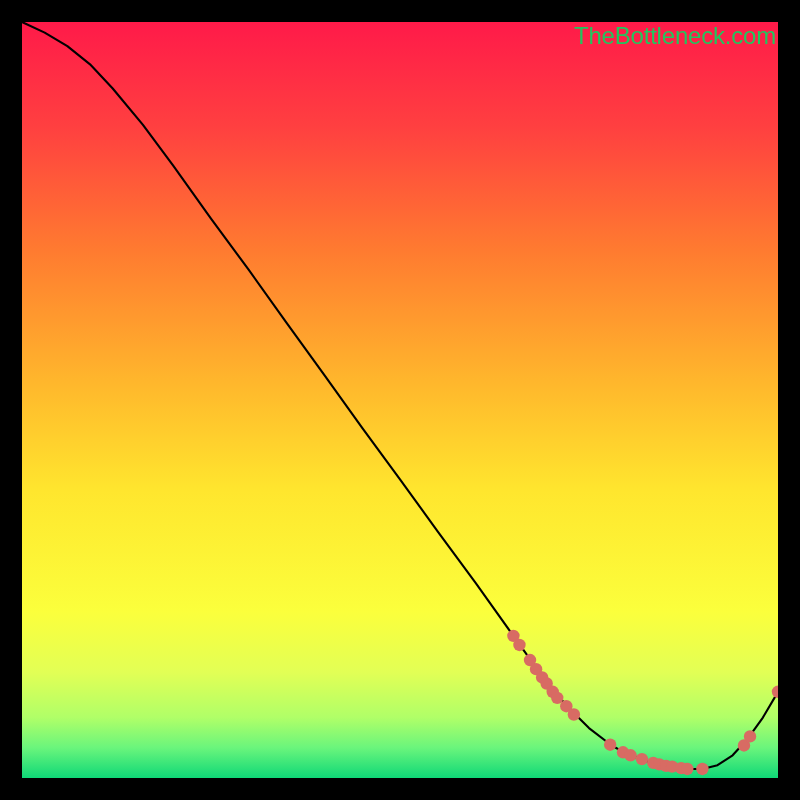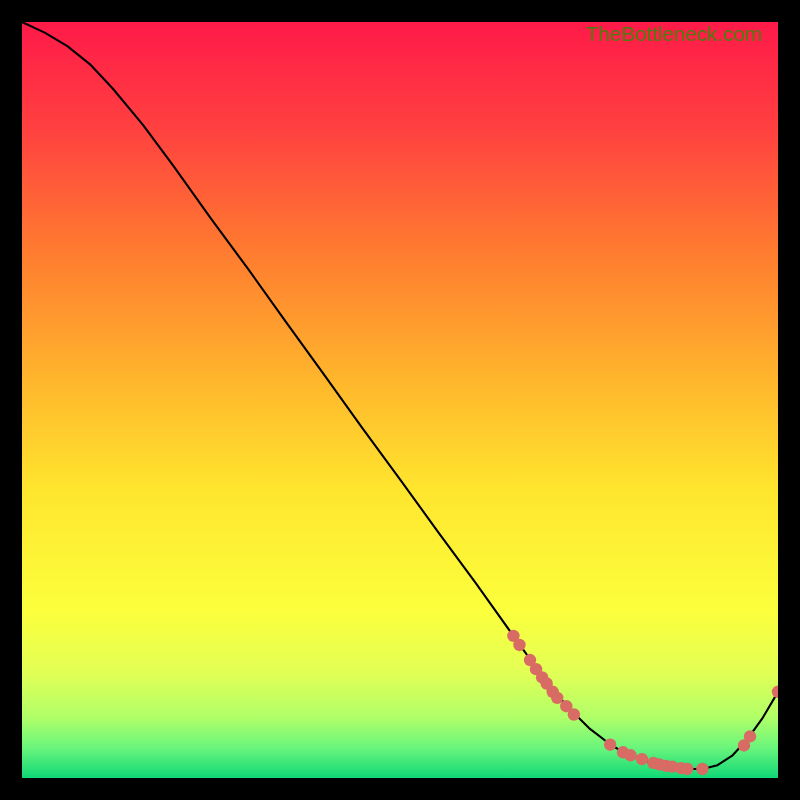--- a/index.html
+++ b/index.html
@@ -15,23 +15,23 @@
     position: absolute;
     left: 22px;
     top: 22px;
     width: 756px;
     height: 756px;
     background: #000;
   }
   .watermark {
     position: absolute;
     top: 0px;
-    right: 16px;
-    color: #4d7c0f;
-    font-size: 21px;
+    right: 2px;
+    color: #22c55e;
+    font-size: 24px;
     font-weight: 500;
     letter-spacing: -0.2px;
     z-index: 50;
   }
   svg.plot {
     position: absolute;
     left: 0;
     top: 0;
     width: 756px;
     height: 756px;

